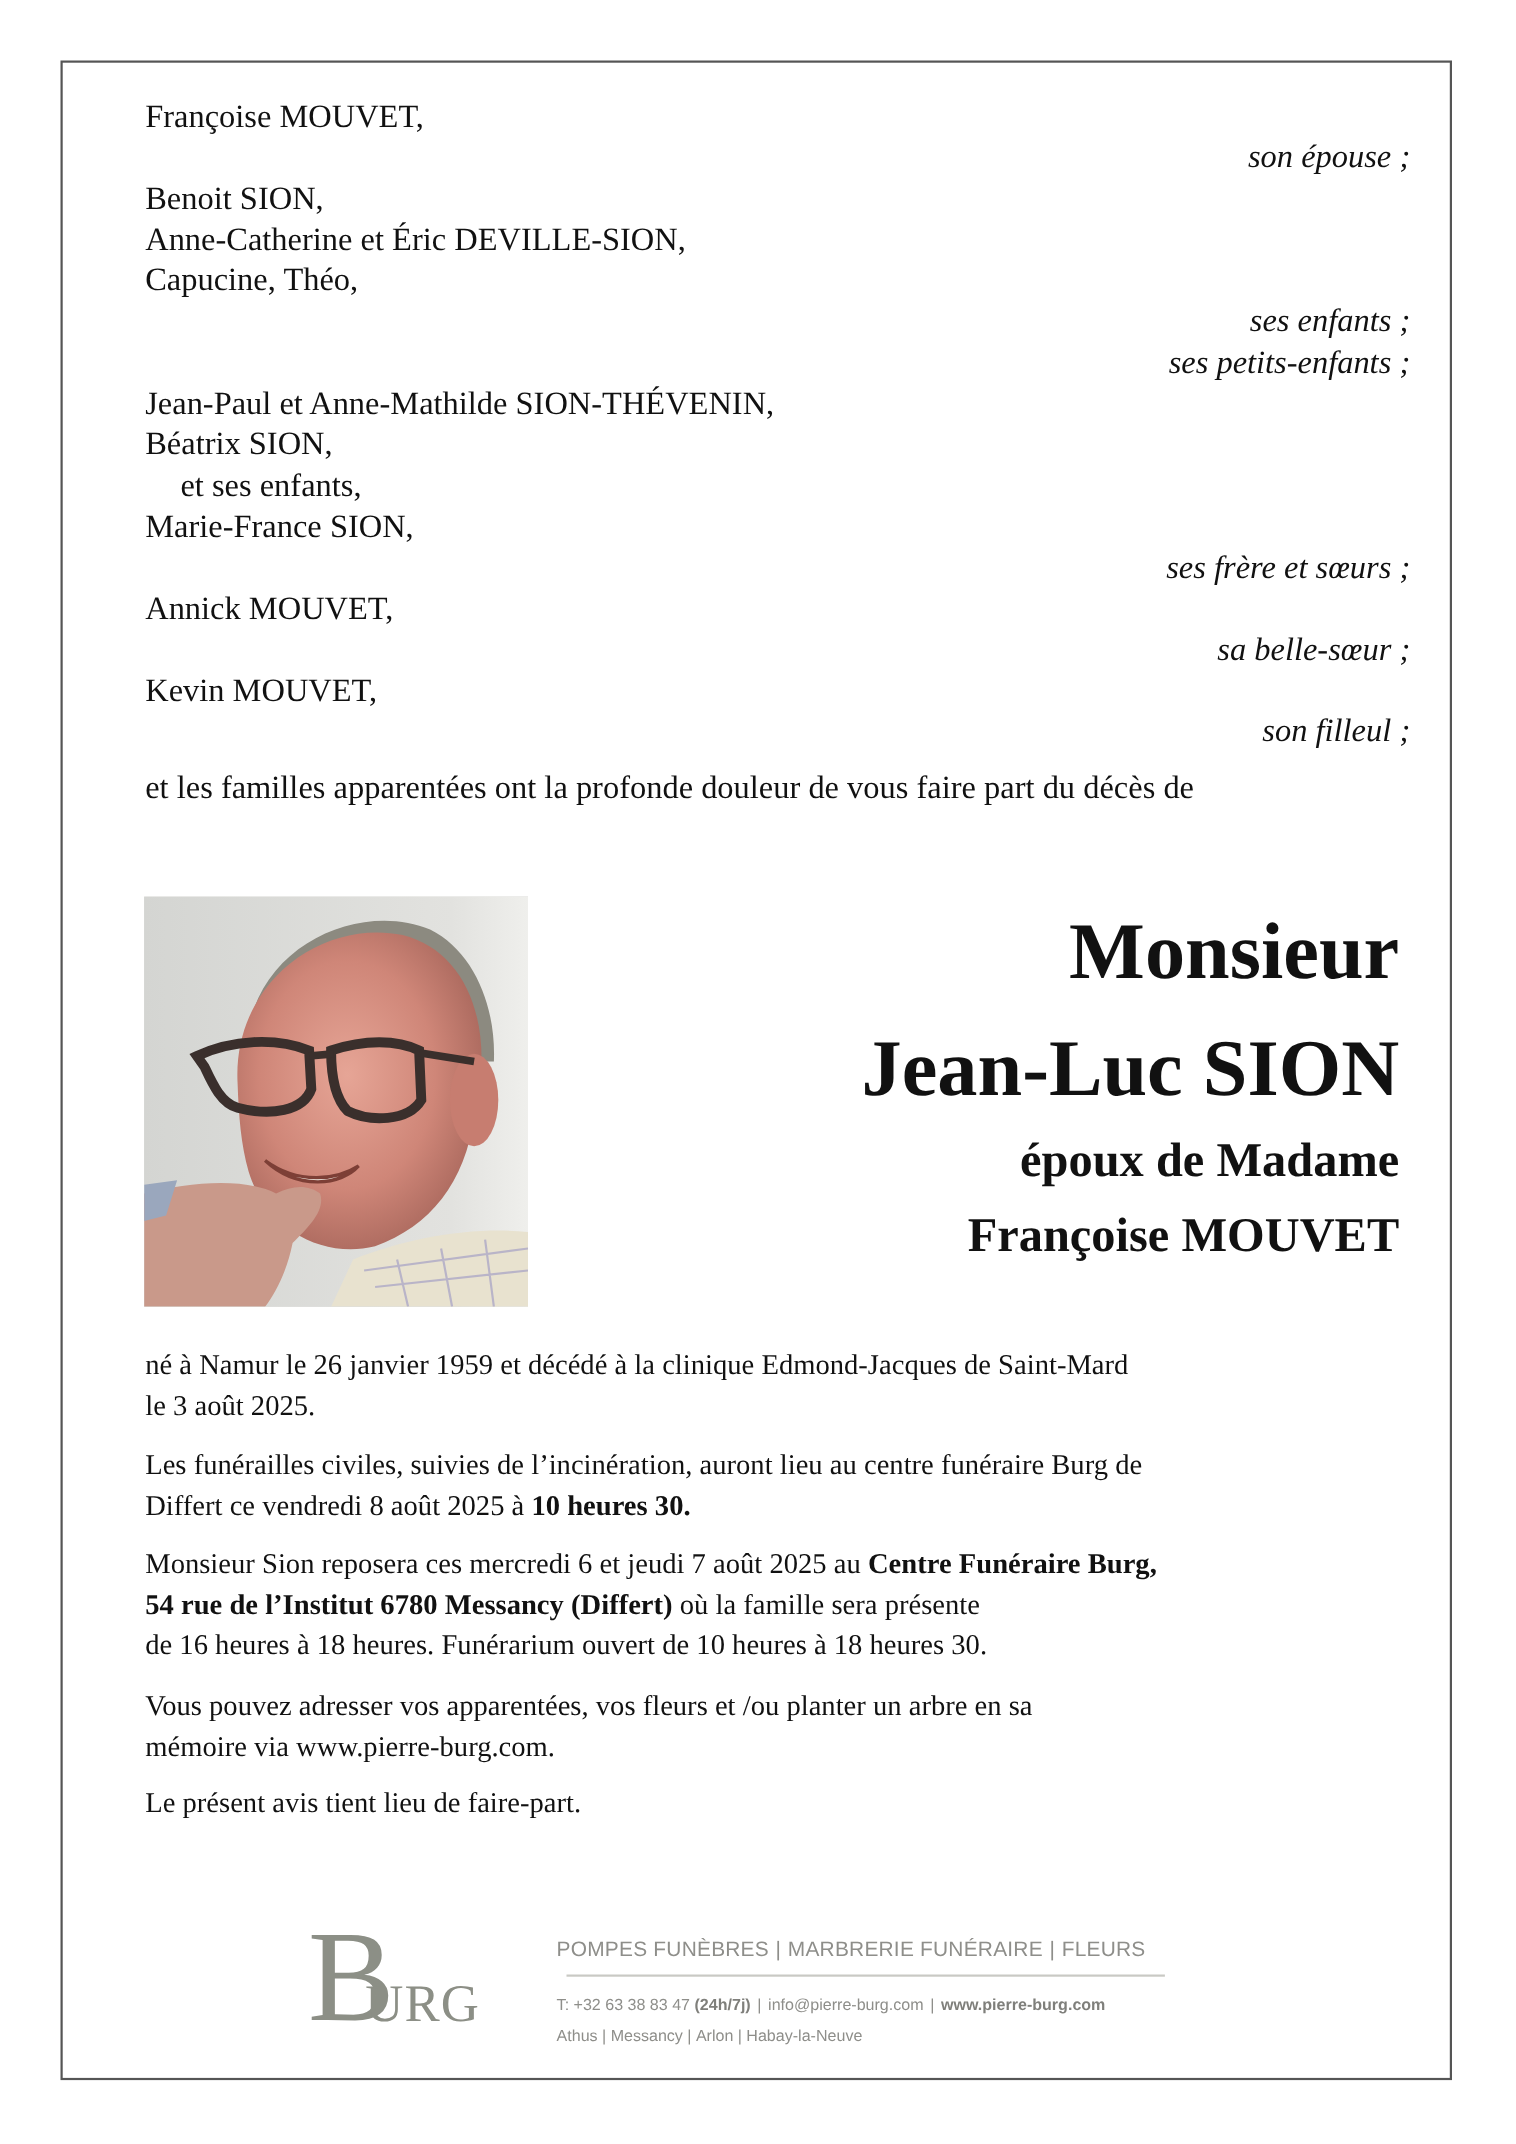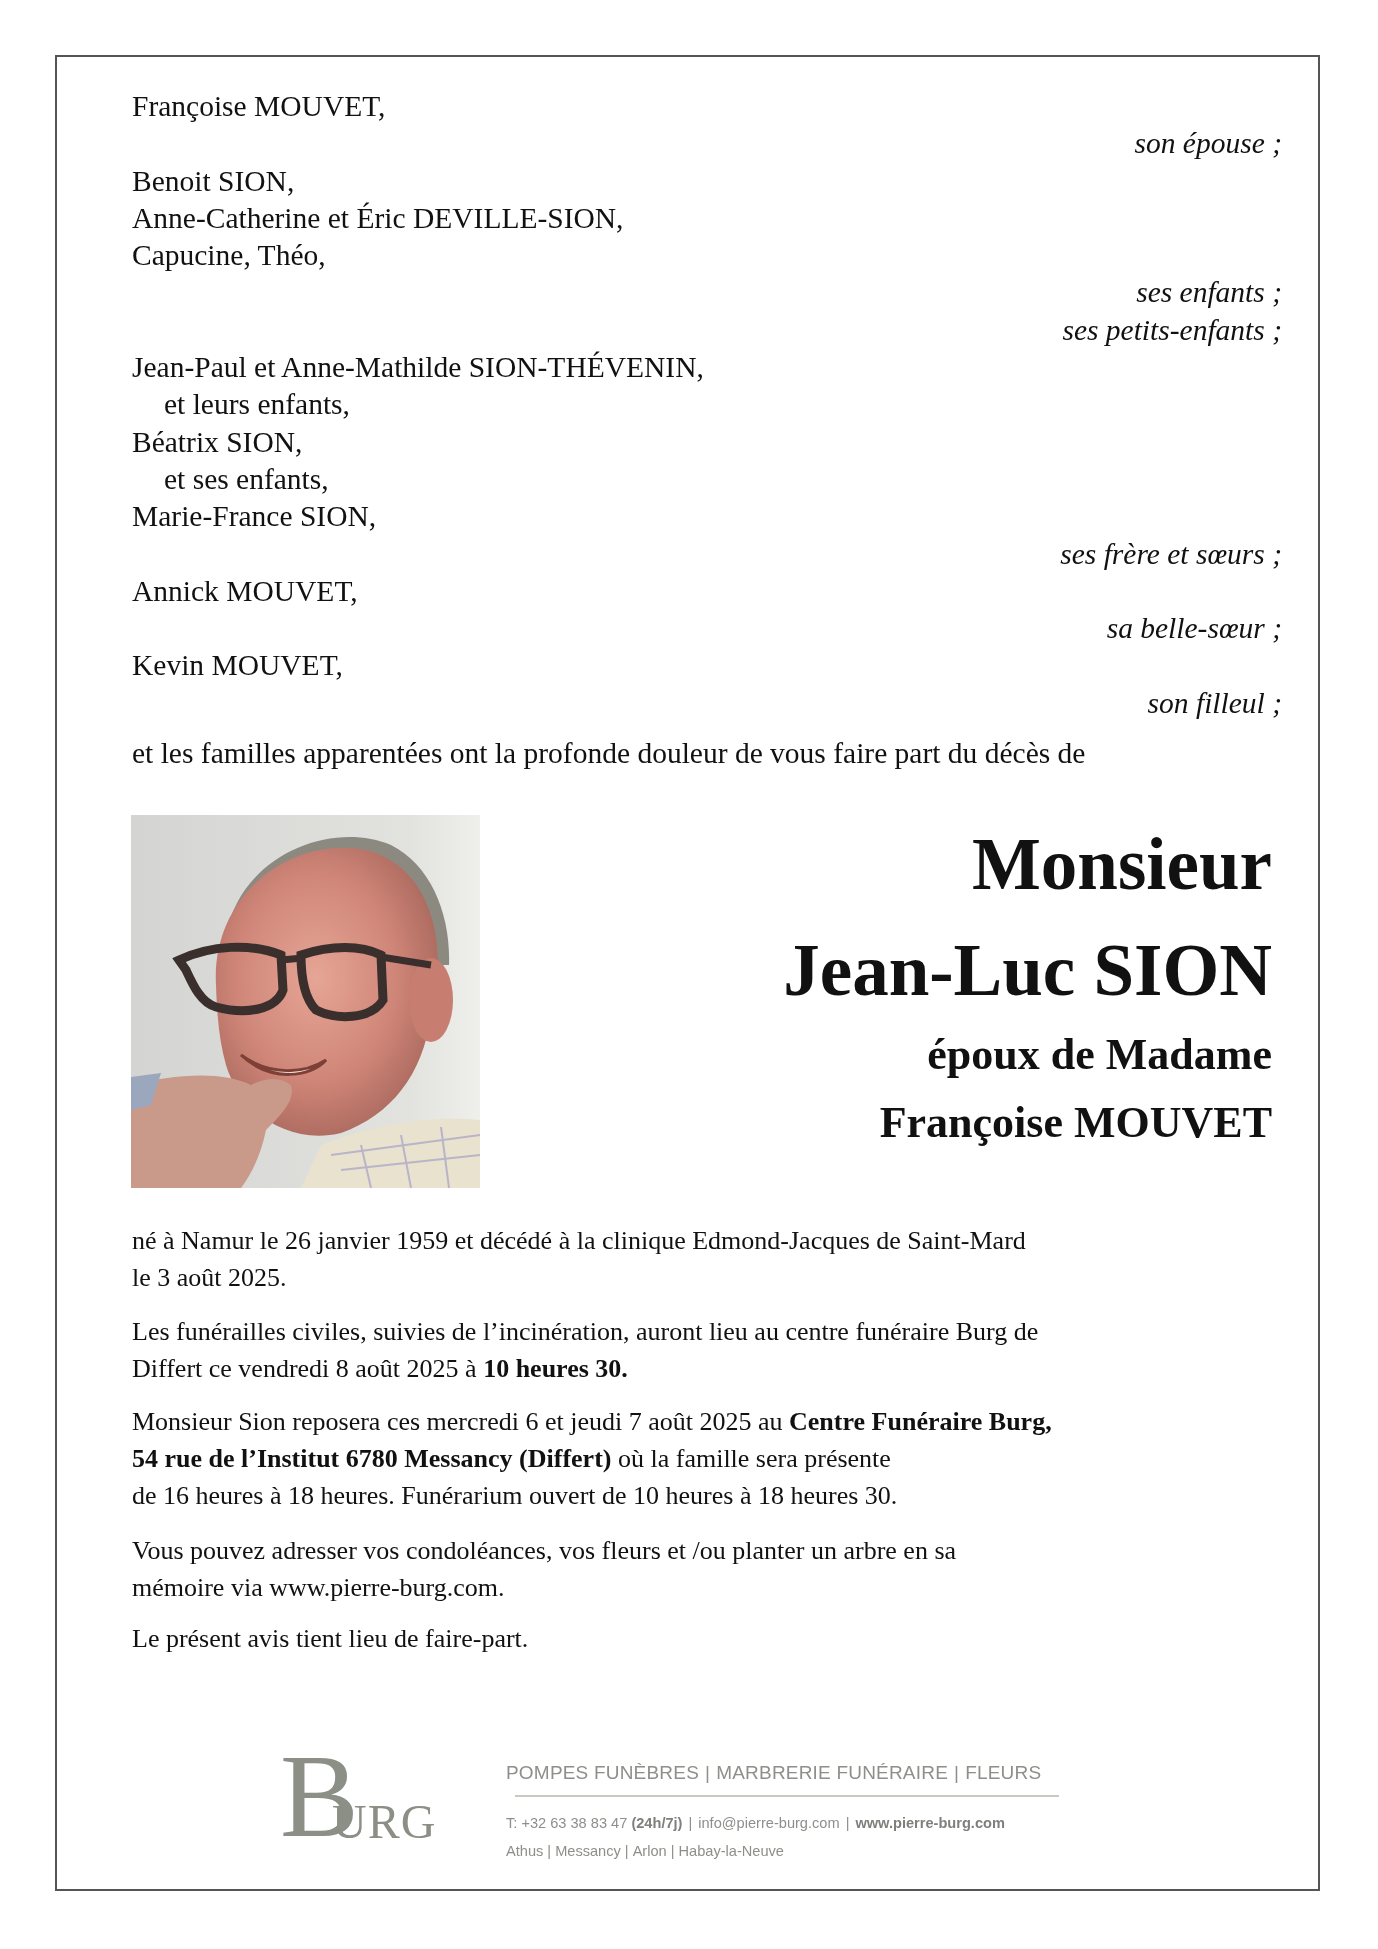--- a/index.html
+++ b/index.html
@@ -38,21 +38,20 @@
 
 <div class="col" style="top:88px;">
   <span class="line">Françoise MOUVET,</span>
   <span class="line r">son épouse ;</span>
   <span class="line">Benoit SION,</span>
   <span class="line">Anne-Catherine et Éric DEVILLE-SION,</span>
   <span class="line">Capucine, Théo,</span>
   <span class="line r">ses enfants ;</span>
   <span class="line r">ses petits-enfants ;</span>
   <span class="line">Jean-Paul et Anne-Mathilde SION-THÉVENIN,</span>
-  <span class="line ind">et leurs enfants,</span>
   <span class="line">Béatrix SION,</span>
   <span class="line ind">et ses enfants,</span>
   <span class="line">Marie-France SION,</span>
   <span class="line r">ses frère et sœurs ;</span>
   <span class="line">Annick MOUVET,</span>
   <span class="line r">sa belle-sœur ;</span>
   <span class="line">Kevin MOUVET,</span>
   <span class="line r">son filleul ;</span>
   <span class="line gap">et les familles apparentées ont la profonde douleur de vous faire part du décès de</span>
 </div>
@@ -109,21 +108,21 @@
   <span class="line"><span>Differt ce vendredi 8 août 2025 à </span><b>10 heures 30.</b></span>
 </div>
 
 <div class="para" style="top:1404px;">
   <span class="line"><span>Monsieur Sion reposera ces mercredi 6 et jeudi 7 août 2025 au </span><b>Centre Funéraire Burg,</b></span>
   <span class="line"><b>54 rue de l’Institut 6780 Messancy (Differt)</b><span> où la famille sera présente</span></span>
   <span class="line">de 16 heures à 18 heures. Funérarium ouvert de 10 heures à 18 heures 30.</span>
 </div>
 
 <div class="para" style="top:1533px;">
-  <span class="line">Vous pouvez adresser vos condoléances, vos fleurs et /ou planter un arbre en sa</span>
+  <span class="line">Vous pouvez adresser vos apparentées, vos fleurs et /ou planter un arbre en sa</span>
   <span class="line">mémoire via www.pierre-burg.com.</span>
 </div>
 
 <div class="para" style="top:1621px;">
   <span class="line">Le présent avis tient lieu de faire-part.</span>
 </div>
 
 <div class="logo">
   <span class="B">B</span>
   <span class="URG">URG</span>

